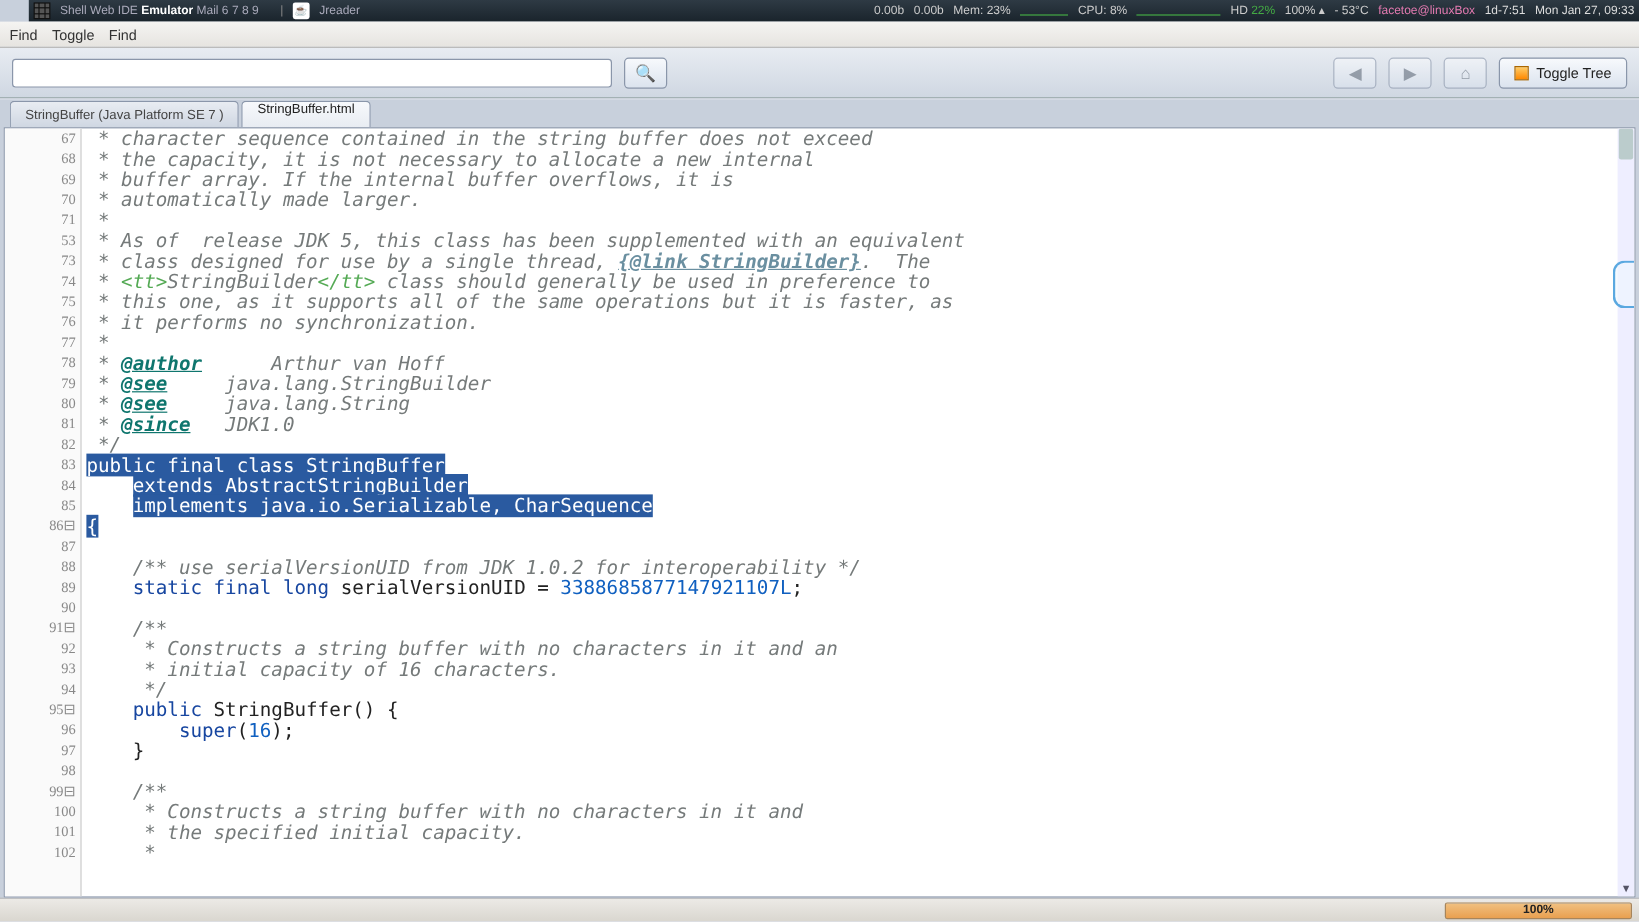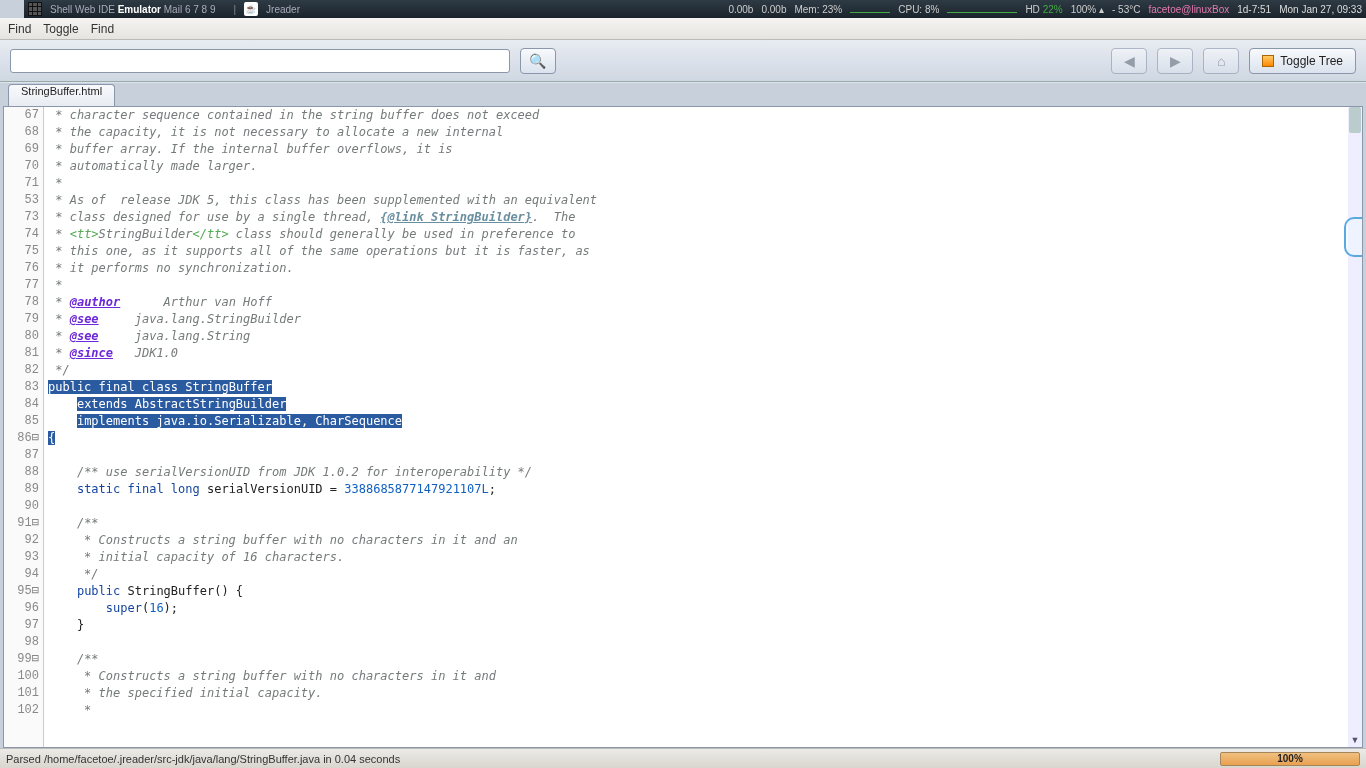--- a/index.html
+++ b/index.html
@@ -25,42 +25,42 @@
 .tbtn.disabled { opacity:.6; }
 .toggletree { height:26px; padding:0 12px; border:1px solid #8a96aa; border-radius:4px; background:linear-gradient(#f7f9fc,#dbe3ee); display:flex; align-items:center; font-size:12px; cursor:pointer; gap:6px; color:#222;}
 .spacerfx { flex:1; }
 
 .tabstrip { height:24px; background:#c8d0dc; display:flex; align-items:flex-end; padding:0 8px; gap:2px; font-size:11px; border-top:1px solid #fff6; }
 .tab { height:22px; padding:0 12px; display:flex; align-items:center; border:1px solid #8a96aa; border-bottom:none; border-radius:4px 4px 0 0; background:linear-gradient(#e8ecf2,#cfd7e2); cursor:pointer; gap:8px; color:#444; }
 .tab.active { background:linear-gradient(#f7f9fc,#e8ecf2); color:#222; font-weight:500;flex-direction:column; }
 .tab .close { color:#666; }
 
 .editor-wrap { flex:1; background:#fff; border:1px solid #8a96aa; margin:0 3px; display:flex; overflow:hidden; position:relative; }
-.gutter { width:40px; background:#fafafa; border-right:1px solid #ccc; font-family: Liberation Mono, monospace; font-size:12px; color:#888; text-align:right; padding-right:4px; }
+.gutter { width:64px; background:#fafafa; border-right:1px solid #ccc; font-family: Liberation Serif, serif; font-size:12px; color:#888; text-align:right; padding-right:4px; }
 .gutter .ln { height:17px; line-height:17px; }
-.code { flex:1; font-family: "DejaVu Sans Mono", monospace; font-size:12px; color:#222; white-space:pre; overflow:auto; position:relative; }
+.code { flex:1; font-family: "DejaVu Sans Mono", monospace; font-size:16px; color:#222; white-space:pre; overflow:auto; position:relative; }
 .code .row { height:17px; line-height:17px; padding-left:4px; }
 .cmt { color:#757a7a; font-style:italic; }
 .tag { color:#5a5; font-style:italic; }
-.jtag { color:#6d28d9; font-style:italic; font-weight:bold; text-decoration:underline; }
+.jtag { color:#0f766e; font-style:italic; font-weight:bold; text-decoration:underline; }
 .jlink { color:#6a8fa0; font-style:italic; font-weight:bold; text-decoration:underline; }
 .kw { color:#1746a0; font-weight:normal; }
 .id { color:#0a2b5a; }
 .num { color:#1060c0; }
 .sel { background:#2a5aa0; color:#fff; }
 .sel .kw, .sel .id { color:#fff; }
 .scrollv { position:absolute; right:0; top:0; width:14px; height:100%; background:#eef; }
 .scrollv .thumb { position:absolute; right:1px; top:0; width:12px; height:26px; background:#bcc; border-radius:2px;}
 .scrollv .uparr, .scrollv .dnarr { position:absolute; right:1px; width:12px; height:12px; font-size:9px; text-align:center; color:#556; }
 .scrollv .uparr{ top:0;} .scrollv .dnarr{ bottom:0;}
 .ovm { position:absolute; right:0; top:110px; width:18px; height:40px; border:2px solid #5aa8e0; border-right:none; border-radius:10px 0 0 10px; background:#eef6ff99; }
 
 .statusbar { height:20px; background:linear-gradient(#eceae6,#d9d6cf); border-top:1px solid #bbb; display:flex; align-items:center; font-size:11px; color:#333; padding:0 6px; gap:8px; }
 .statusbar .fill { flex:1; }
-.progress { width:140px; height:14px; border:1px solid #a7855b; background:linear-gradient(#f0c080,#e9a050); border-radius:2px; position:relative; display:flex; align-items:center; justify-content:center; font-size:10px; font-weight:bold; color:#222; }
+.progress { width:156px; height:14px; border:1px solid #a7855b; background:linear-gradient(#f0c080,#e9a050); border-radius:2px; position:relative; display:flex; align-items:center; justify-content:center; font-size:10px; font-weight:bold; color:#222; }
 </style>
 </head>
 <body>
 
 <div class="sysbar">
   <span class="grid">
       <i></i>
       <i></i>
       <i></i>
       <i></i>
@@ -110,20 +110,23 @@
   <div class="tbtn disabled">
       <span>⌂</span>
     </div>
   <div class="toggletree">
     <span style="width:12px;height:12px;background:linear-gradient(#fc6,#f80);border:1px solid #a60;"></span>
     <span>Toggle Tree</span>
   </div>
 </div>
 
 <div class="tabstrip" id="tabstrip">
+    <div class="tab">
+      <span>StringBuffer (Java Platform SE 7 )</span>
+    </div>
     <div class="tab active">
       <span>StringBuffer.html</span>
       <span class="close">✕</span>
     </div>
   </div>
 
 <div class="editor-wrap">
   <div class="gutter" id="gutter">
       <div class="ln">67</div>
       <div class="ln">68</div>
@@ -165,18 +168,17 @@
   <div class="code" id="code"><div class="row"><span class="cmt"> * character sequence contained in the string buffer does not exceed</span></div><div class="row"><span class="cmt"> * the capacity, it is not necessary to allocate a new internal</span></div><div class="row"><span class="cmt"> * buffer array. If the internal buffer overflows, it is</span></div><div class="row"><span class="cmt"> * automatically made larger.</span></div><div class="row"><span class="cmt"> *</span></div><div class="row"><span class="cmt"> * As of  release JDK 5, this class has been supplemented with an equivalent</span></div><div class="row"><span class="cmt"> * class designed for use by a single thread, </span><span class="jlink">{@link StringBuilder}</span><span class="cmt">.  The</span></div><div class="row"><span class="cmt"> * </span><span class="tag">&lt;tt&gt;</span><span class="cmt">StringBuilder</span><span class="tag">&lt;/tt&gt;</span><span class="cmt"> class should generally be used in preference to</span></div><div class="row"><span class="cmt"> * this one, as it supports all of the same operations but it is faster, as</span></div><div class="row"><span class="cmt"> * it performs no synchronization.</span></div><div class="row"><span class="cmt"> *</span></div><div class="row"><span class="cmt"> * </span><span class="jtag">@author</span><span class="cmt">      Arthur van Hoff</span></div><div class="row"><span class="cmt"> * </span><span class="jtag">@see</span><span class="cmt">     java.lang.StringBuilder</span></div><div class="row"><span class="cmt"> * </span><span class="jtag">@see</span><span class="cmt">     java.lang.String</span></div><div class="row"><span class="cmt"> * </span><span class="jtag">@since</span><span class="cmt">   JDK1.0</span></div><div class="row"><span class="cmt"> */</span></div><div class="row"><span class="sel"><span class="kw">public</span> <span class="kw">final</span> <span class="kw">class</span> <span class="id">StringBuffer</span></span></div><div class="row">    <span class="sel"><span class="kw">extends</span> <span class="id">AbstractStringBuilder</span></span></div><div class="row">    <span class="sel"><span class="kw">implements</span> <span class="id">java.io.Serializable, CharSequence</span></span></div><div class="row"><span class="sel">{</span></div><div class="row"><span></span></div><div class="row">    <span class="cmt">/** use serialVersionUID from JDK 1.0.2 for interoperability */</span></div><div class="row">    <span class="kw">static</span> <span class="kw">final</span> <span class="kw">long</span> serialVersionUID = <span class="num">3388685877147921107L</span>;</div><div class="row"><span></span></div><div class="row">    <span class="cmt">/**</span></div><div class="row"><span class="cmt">     * Constructs a string buffer with no characters in it and an</span></div><div class="row"><span class="cmt">     * initial capacity of 16 characters.</span></div><div class="row"><span class="cmt">     */</span></div><div class="row">    <span class="kw">public</span> StringBuffer() {</div><div class="row">        <span class="kw">super</span>(<span class="num">16</span>);</div><div class="row"><span>    }</span></div><div class="row"><span></span></div><div class="row">    <span class="cmt">/**</span></div><div class="row"><span class="cmt">     * Constructs a string buffer with no characters in it and</span></div><div class="row"><span class="cmt">     * the specified initial capacity.</span></div><div class="row"><span class="cmt">     *</span></div></div>
   <div class="scrollv">
     <div class="uparr">▲</div>
     <div class="thumb"></div>
     <div class="dnarr">▼</div>
   </div>
   <div class="ovm"></div>
 </div>
 
 <div class="statusbar">
-  <span>Parsed /home/facetoe/.jreader/src-jdk/java/lang/StringBuffer.java in 0.04 seconds</span>
   <span class="fill"></span>
   <div class="progress">
       <span>100%</span>
     </div>
 </div>
 
 </body></html>

